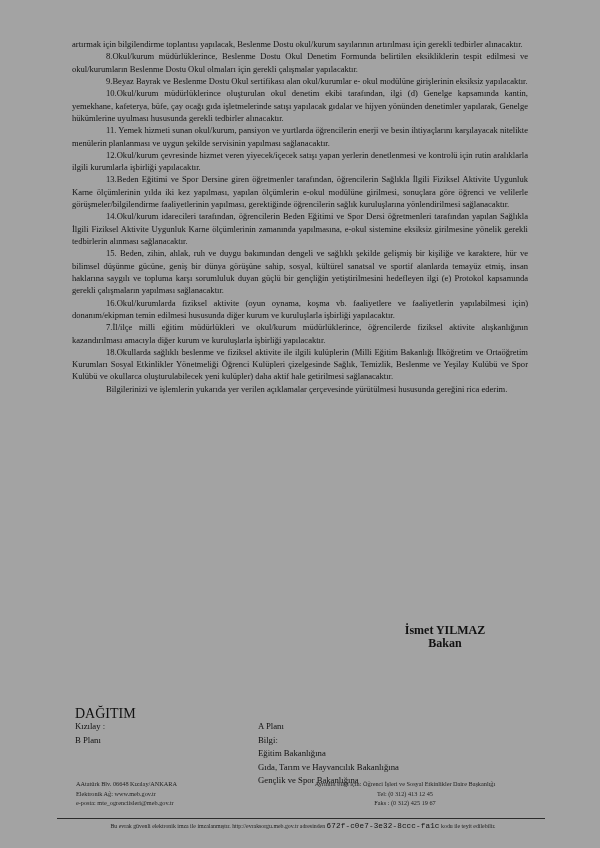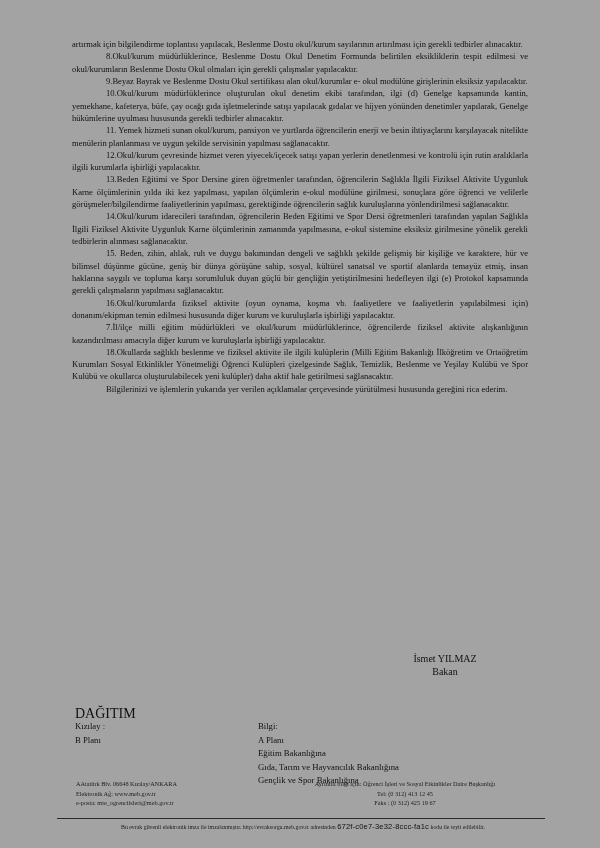--- a/index.html
+++ b/index.html
@@ -36,26 +36,27 @@
     margin: 0 0 0 0;
     text-indent: 34px;
     text-align: justify;
   }
   .body-text p.noindent {
     text-indent: 0;
   }
   .sig-block {
     position: absolute;
     left: 360px;
-    top: 652px;
+    top: 624px;
     width: 170px;
     text-align: center;
-    font-size: 10px;
+    font-size: 12px;
     line-height: 13.2px;
     color: #111111;
+    font-weight: bold;
   }
   .sig-name {
     white-space: nowrap;
   }
   .dagitim {
     position: absolute;
     left: 75px;
     top: 707px;
     font-size: 14px;
     line-height: 13.6px;
@@ -123,21 +124,21 @@
     left: 57px;
     top: 822px;
     width: 492px;
     font-size: 5.85px;
     line-height: 9px;
     color: #1d1d1d;
     white-space: nowrap;
     text-align: center;
   }
   .verify-line .code {
-    font-family: Liberation Sans, sans-serif;
+    font-family: Liberation Mono, monospace;
     font-size: 7.6px;
     letter-spacing: 0.15px;
     color: #111111;
   }
 </style>
 </head>
 <body>
 
 <div class="page">
 
@@ -164,22 +165,22 @@
 
   <div class="dagitim">DAĞITIM</div>
 
   <div class="dist-wrap">
     <div class="dist-cols">
       <div class="dist-col-left">
         <div class="dist-line">Kızılay :</div>
         <div class="dist-line">B Planı</div>
       </div>
       <div class="dist-col-right">
+        <div class="dist-line">A Planı</div>
         <div class="dist-line">Bilgi:</div>
-        <div class="dist-line">A Planı</div>
         <div class="dist-line">Eğitim Bakanlığına</div>
         <div class="dist-line">Gıda, Tarım ve Hayvancılık Bakanlığına</div>
         <div class="dist-line">Gençlik ve Spor Bakanlığına</div>
       </div>
     </div>
   </div>
 
   <div class="footer">
     <div class="footer-cols">
       <div class="footer-left">

